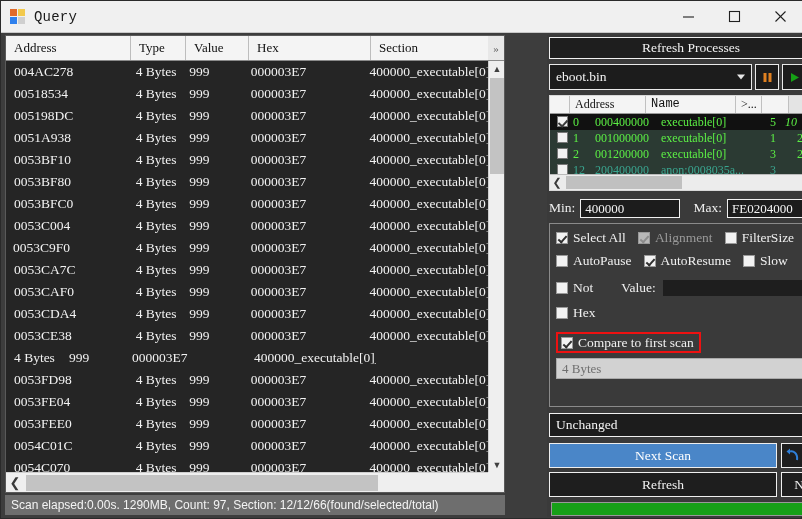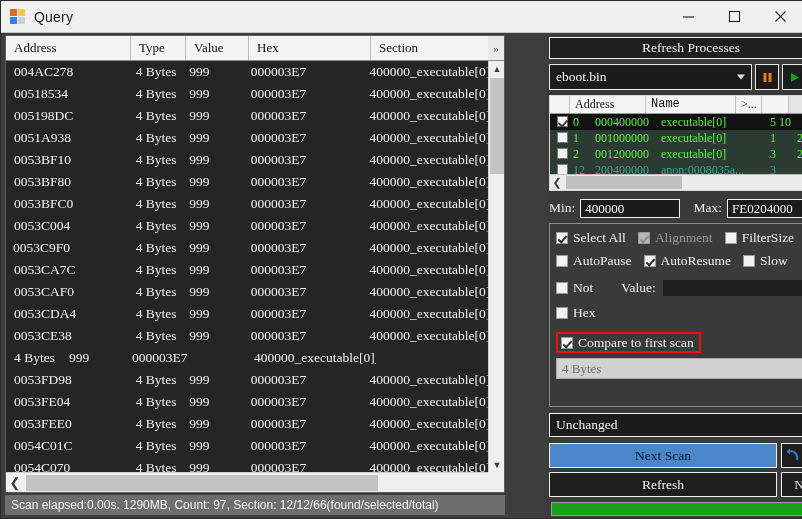--- a/index.html
+++ b/index.html
@@ -27,21 +27,21 @@
   }
   #app-icon {
     width: 16px; height: 16px; margin-left: 9px; margin-right: 8px;
     position: relative; flex: none;
   }
   #app-icon .q1 { position:absolute; left:0; top:0; width:7px; height:7px; background:#e06a2a; }
   #app-icon .q2 { position:absolute; left:8px; top:0; width:7px; height:7px; background:#f2c94c; }
   #app-icon .q3 { position:absolute; left:0; top:8px; width:7px; height:7px; background:#2f80ed; }
   #app-icon .q4 { position:absolute; left:8px; top:8px; width:7px; height:7px; background:#cfcfcf; }
   #title-text {
-    font-family: Liberation Sans, sans-serif;
+    font-family: Liberation Mono, monospace;
     font-size: 14px; color: #1a1a1a; letter-spacing: .2px;
   }
   #wincontrols { margin-left: auto; display: flex; height: 32px; }
   .winbtn {
     width: 46px; height: 32px;
     display: flex; align-items: center; justify-content: center;
     font-family: "Liberation Sans", sans-serif; font-size: 13px; color: #202020;
   }
   .winbtn svg { display: block; }
 
@@ -314,21 +314,21 @@
     width: 0; height: 0;
     border-left: 5px solid transparent; border-right: 5px solid transparent;
     border-top: 6px solid #f0f0f0;
   }
   #nextscan-row {
     position: absolute; left: 2px; top: 408px; width: 284px; height: 25px;
     display: flex; gap: 4px;
   }
   #next-scan {
     flex: 1; background: #4a86c8; border: 1px solid #eeeeee;
-    color: #0f172a; font-size: 13.5px;
+    color: #ffffff; font-size: 13.5px;
     display: flex; align-items: center; justify-content: center;
   }
   .arrow-btn {
     width: 24px; background: #1e1e1e; border: 1px solid #eeeeee;
     display: flex; align-items: center; justify-content: center;
   }
   #refresh-row {
     position: absolute; left: 2px; top: 437px; width: 284px; height: 25px;
     display: flex; gap: 4px;
   }
@@ -571,21 +571,21 @@
         <div class="rth rc-n2"></div>
         <div class="rth rc-sb"></div>
       </div>
       <div id="region-rows">
           <div class="region-row green sel">
             <div class="rtd" style="width: 20px;"><span class="rchk on"></span></div>
             <div class="rtd" style="width: 22px;">0</div>
             <div class="rtd" style="width: 66px;">000400000</div>
             <div class="rtd" style="width: 92px;">executable[0]</div>
             <div class="rtd" style="width: 26px; text-align: right;">5</div>
-            <div class="rtd" style="width: 27px; text-align: left;">10</div>
+            <div class="rtd" style="width: 27px; text-align: center; font-style: italic;">10</div>
           </div>
           <div class="region-row green">
             <div class="rtd" style="width: 20px;"><span class="rchk"></span></div>
             <div class="rtd" style="width: 22px;">1</div>
             <div class="rtd" style="width: 66px;">001000000</div>
             <div class="rtd" style="width: 92px;">executable[0]</div>
             <div class="rtd" style="width: 26px; text-align: right;">1</div>
             <div class="rtd" style="width: 27px; text-align: right;">2</div>
           </div>
           <div class="region-row green">

